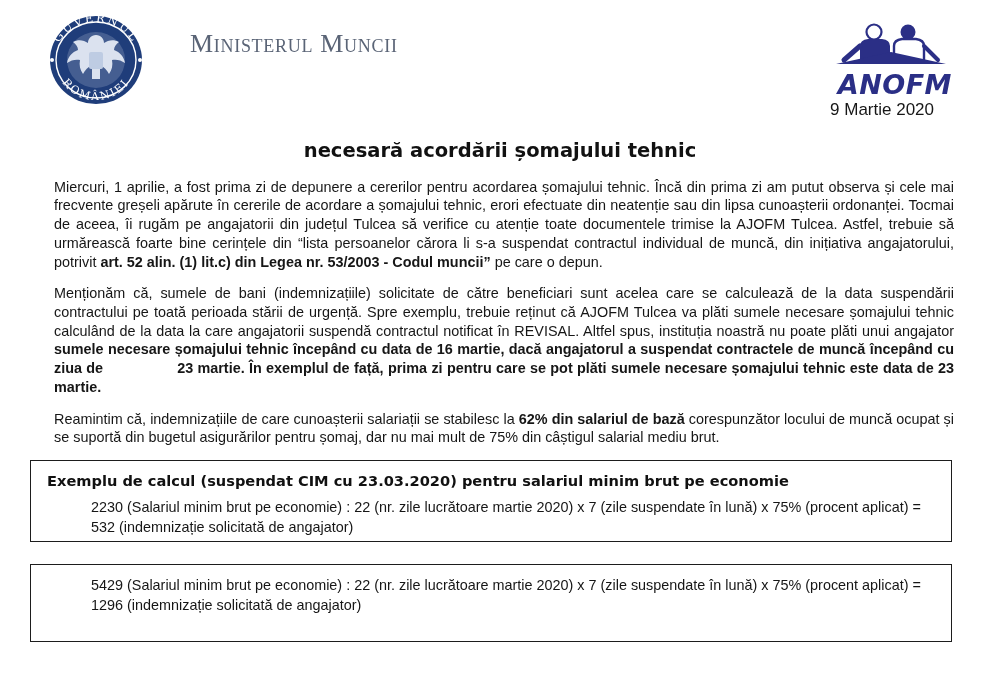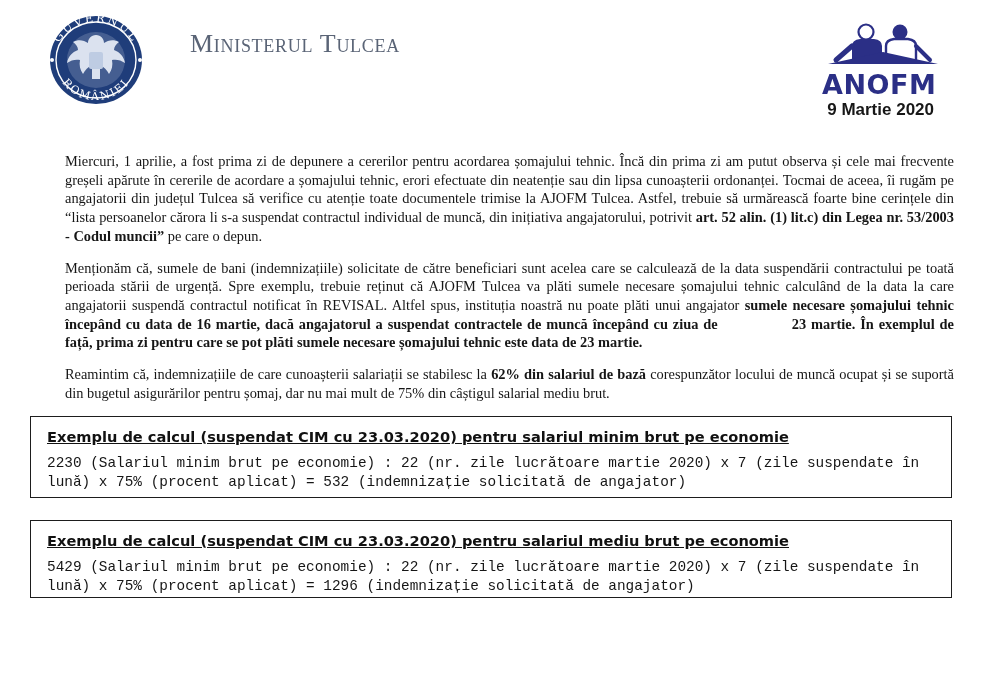--- a/index.html
+++ b/index.html
@@ -40,40 +40,40 @@
     letter-spacing: 0.7px;
     white-space: nowrap;
   }
   .ministry .l2 { display: block; }
 
   .anofm {
     position: absolute;
     right: 48px;
     top: 22px;
     width: 130px;
-    text-align: left;
+    text-align: right;
+    font-style: italic;
   }
   .anofm-mark { display: block; }
   .anofm-text {
     display: block;
     font-family: "DejaVu Sans", sans-serif;
     font-weight: 700;
     font-size: 27px;
     color: #2b2f86;
     letter-spacing: 0.5px;
     margin-top: -3px;
   }
   .doc-date {
     position: absolute;
     right: 66px;
     top: 100px;
     font-family: "Liberation Sans", sans-serif;
     font-size: 17px;
     color: #171717;
-    font-weight: bold;
   }
 
   
   .title {
     margin: 6px auto 0 auto;
     width: 830px;
     text-align: center;
     font-family: "DejaVu Sans", sans-serif;
     font-weight: 700;
     font-size: 19.5px;
@@ -81,54 +81,54 @@
     color: #111111;
   }
   .title .t2 { display: block; }
 
   
   .content {
     margin: 0;
     padding: 14px 46px 0 50px;
   }
   p.para {
-    margin: 0 0 13px 15px;
+    margin: 0 0 13px 4px;
     text-align: justify;
-    font-family: Liberation Serif, serif;
+    font-family: Liberation Sans, sans-serif;
     font-size: 14.4px;
     line-height: 1.30;
     color: #161616;
   }
   b, .b { font-weight: 700; }
   .wgap { display: inline-block; width: 74px; }
 
   
   .box {
     margin: 0 48px 0 30px;
     border: 1.5px solid #1d1d1d;
     padding: 11px 14px 12px 16px;
     box-sizing: border-box;
   }
   .box-1 { margin-top: 12px; height: 82px; }
   .box-2 { margin-top: 22px; height: 78px; }
   .box-title {
     font-family: "DejaVu Sans", sans-serif;
     font-weight: 700;
     font-size: 14.6px;
-    text-decoration: underline;
     color: #111111;
     display: block;
     margin-bottom: 9px;
   }
   .box-calc {
-    font-family: Liberation Mono, monospace;
+    font-family: Liberation Sans, sans-serif;
     font-size: 14.4px;
     line-height: 1.36;
     color: #161616;
     display: block;
+    margin-left: 44px;
   }
 </style>
 </head>
 <body>
 
 <div class="header">
 
   <div class="seal">
     <svg width="128" height="104" viewBox="0 0 128 104" xmlns="http://www.w3.org/2000/svg">
       <defs>
@@ -148,21 +148,21 @@
       </text>
       <text font-family="DejaVu Serif, serif" font-size="11" fill="#ffffff" letter-spacing="2">
         <textPath href="#arcBot" startOffset="50%" text-anchor="middle">ROMÂNIEI</textPath>
       </text>
       <circle cx="20" cy="52" r="2" fill="#ffffff"></circle>
       <circle cx="108" cy="52" r="2" fill="#ffffff"></circle>
     </svg>
   </div>
 
   <div class="ministry">
-    <span>Ministerul   Tulcea</span>
+    <span>Ministerul   Muncii</span>
   </div>
 
   <div class="anofm">
     <span class="anofm-mark">
       <svg width="122" height="46" viewBox="0 0 122 46" xmlns="http://www.w3.org/2000/svg">
 
         <circle cx="44" cy="10" r="7.5" fill="none" stroke="#2b2f86" stroke-width="2.2"></circle>
         <path d="M30 40 L30 24 Q30 18 38 17 L52 17 Q60 18 60 24 L60 40 Z" fill="#2b2f86"></path>
         <path d="M30 24 L14 38" stroke="#2b2f86" stroke-width="5" stroke-linecap="round" fill="none"></path>
 
@@ -173,33 +173,33 @@
         <path d="M6 42 L61 30 L116 42 Z" fill="#2b2f86"></path>
       </svg>
     </span>
     <span class="anofm-text">ANOFM</span>
   </div>
 
   <div class="doc-date">9 Martie 2020</div>
 </div>
 
 <div class="title">
+  <span class="t2">necesară acordării șomajului tehnic</span>
 </div>
 
 <div class="content">
 
   <p class="para"><span>Miercuri, 1 aprilie, a fost prima zi de depunere a cererilor pentru acordarea șomajului tehnic. Încă din prima zi am putut observa și cele mai frecvente greșeli apărute în cererile de acordare a șomajului tehnic, erori efectuate din neatenție sau din lipsa cunoașterii ordonanței. Tocmai de aceea, îi rugăm pe angajatorii din județul Tulcea să verifice cu atenție toate documentele trimise la AJOFM Tulcea. Astfel, trebuie să urmărească foarte bine cerințele din “lista persoanelor cărora li s-a suspendat contractul individual de muncă, din inițiativa angajatorului, potrivit </span><b>art. 52 alin. (1) lit.c) din Legea nr. 53/2003 - Codul muncii”</b><span> pe care o depun.</span></p>
 
   <p class="para"><span>Menționăm că, sumele de bani (indemnizațiile) solicitate de către beneficiari sunt acelea care se calculează de la data suspendării contractului pe toată perioada stării de urgență. Spre exemplu, trebuie reținut că AJOFM Tulcea va plăti sumele necesare șomajului tehnic calculând de la data la care angajatorii suspendă contractul notificat în REVISAL. Altfel spus, instituția noastră nu poate plăti unui angajator </span><b>sumele necesare șomajului tehnic începând cu data de 16 martie, dacă angajatorul a suspendat contractele de muncă începând cu ziua de</b><span class="wgap"></span><b>23 martie. În exemplul de față, prima zi pentru care se pot plăti sumele necesare șomajului tehnic este data de 23 martie.</b></p>
 
   <p class="para"><span>Reamintim că, indemnizațiile de care cunoașterii salariații se stabilesc la  </span><b>62% din salariul de bază</b><span> corespunzător locului de muncă ocupat și se suportă din bugetul asigurărilor pentru șomaj, dar nu mai mult de 75% din câștigul salarial mediu brut.</span></p>
 
 </div>
 
 <div class="box box-1">
   <span class="box-title">Exemplu de calcul (suspendat CIM cu 23.03.2020) pentru salariul minim brut pe economie</span>
   <span class="box-calc">2230 (Salariul minim brut pe economie) : 22 (nr. zile lucrătoare martie 2020) x 7 (zile suspendate în lună)  x 75%  (procent aplicat)  = 532 (indemnizație solicitată de angajator)</span>
 </div>
 
 <div class="box box-2">
-  <span class="box-title">Exemplu de calcul (suspendat CIM cu 23.03.2020) pentru salariul mediu brut pe economie</span>
   <span class="box-calc">5429 (Salariul minim brut pe economie) : 22 (nr. zile lucrătoare martie 2020) x 7 (zile suspendate în lună)  x 75%  (procent aplicat)  = 1296 (indemnizație solicitată de angajator)</span>
 </div>
 
 </body></html>

